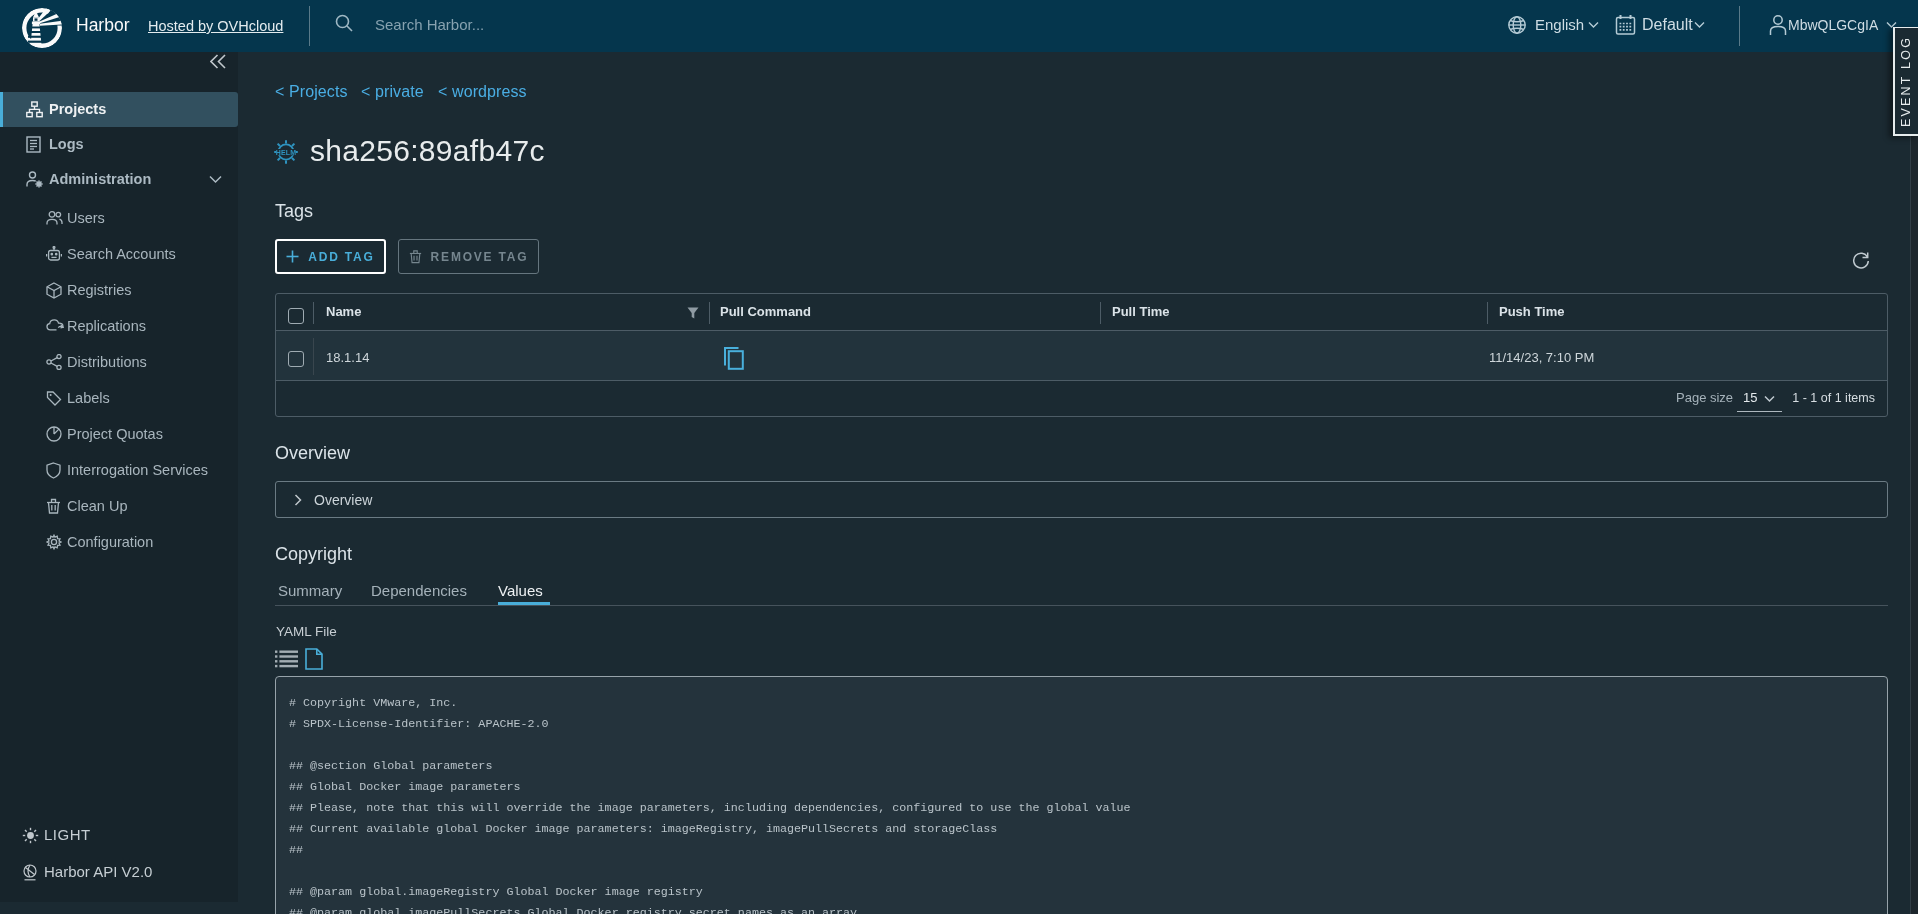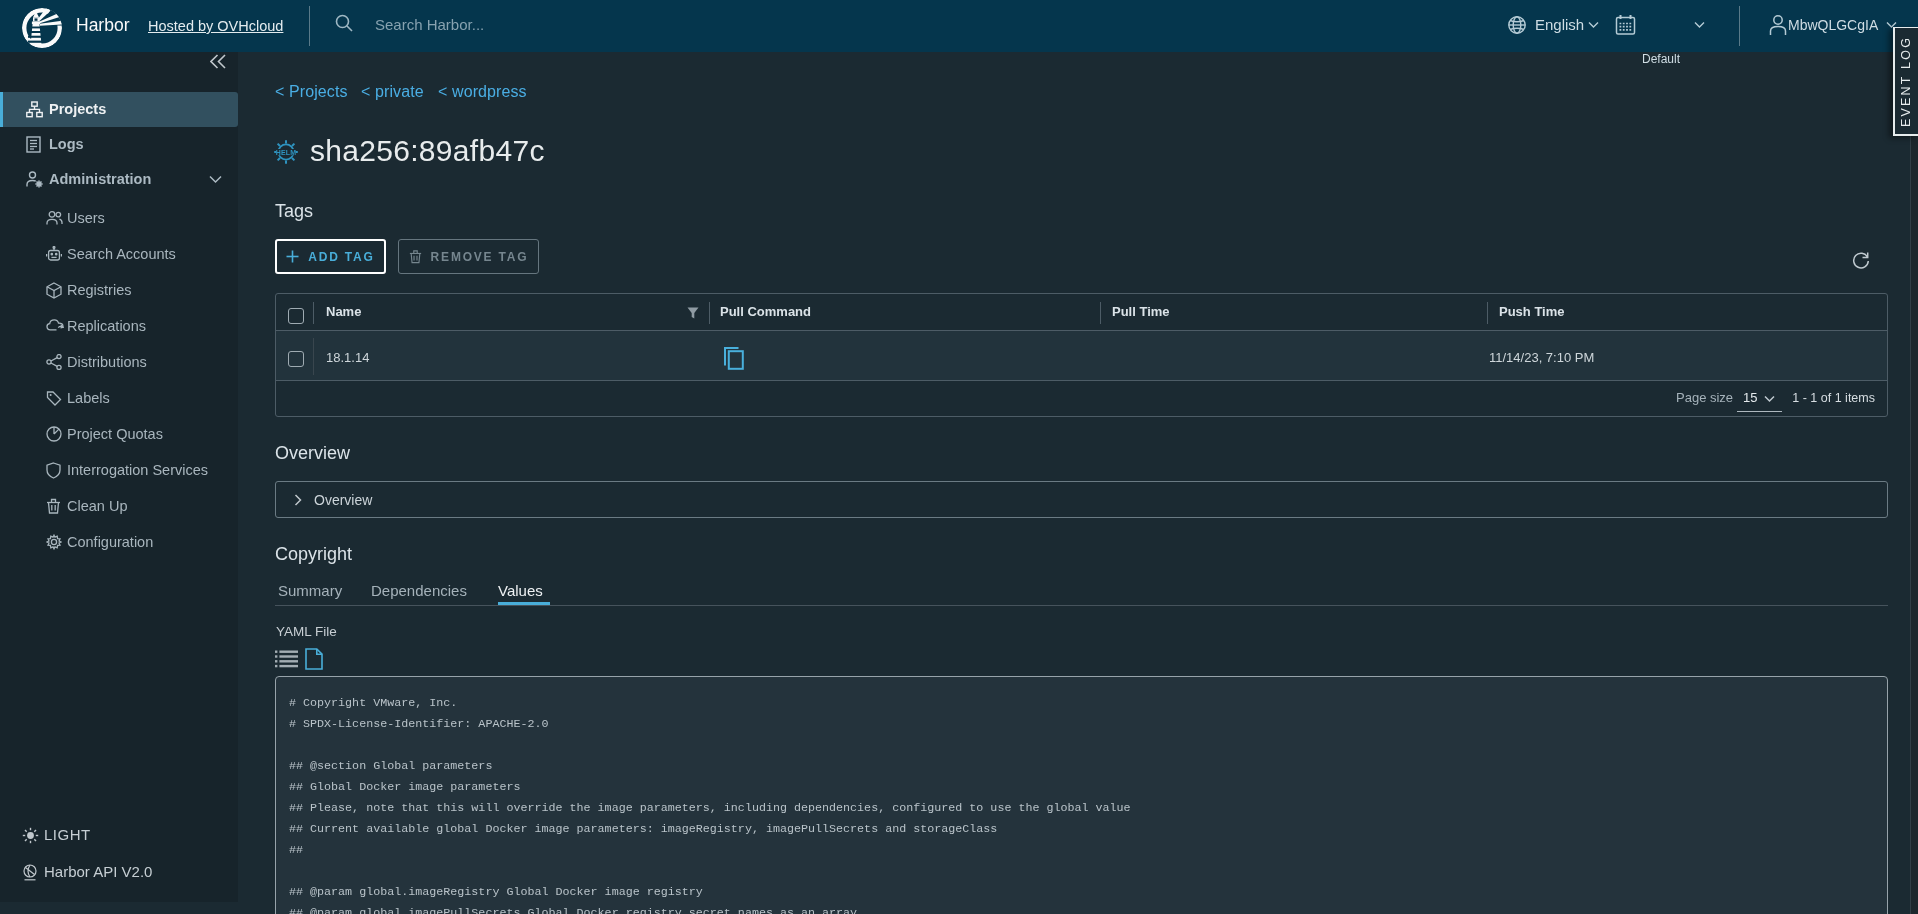--- a/index.html
+++ b/index.html
@@ -103,21 +103,21 @@
     <svg class="abs" style="left:1615px;top:14px" width="21" height="22" viewBox="0 0 21 22" fill="none" stroke="#b5cbd5" stroke-width="1.5">
       <rect x="1.5" y="3.5" width="18" height="16.5" rx="1.5"></rect>
       <line x1="5.5" y1="1" x2="5.5" y2="5" stroke-width="2"></line>
       <line x1="15.5" y1="1" x2="15.5" y2="5" stroke-width="2"></line>
       <g stroke-width="1.7" stroke-dasharray="1.8 1.5">
         <line x1="4.5" y1="9.5" x2="16.8" y2="9.5"></line>
         <line x1="4.5" y1="12.7" x2="16.8" y2="12.7"></line>
         <line x1="4.5" y1="15.9" x2="16.8" y2="15.9"></line>
       </g>
     </svg>
-    <div class="abs htxt" style="left:1642px;top:16px;font-size:12px;margin-top:36px;">Default</div>
+    <div class="abs htxt" style="left:1642px;top:16px;font-size:16px;">Default</div>
     <svg class="abs" style="left:1694px;top:21px" width="11" height="8" viewBox="0 0 11 8" fill="none" stroke="#b5cbd5" stroke-width="1.4">
       <polyline points="1,1.5 5.5,6 10,1.5"></polyline>
     </svg>
     <div class="vdiv" style="left:1739px"></div>
     <svg class="abs" style="left:1767px;top:13px" width="22" height="24" viewBox="0 0 22 24" fill="none" stroke="#b5cbd5" stroke-width="1.5">
       <circle cx="11" cy="7" r="4.2"></circle>
       <path d="M3.5 22 L3.5 18 Q3.5 13.5 11 13.5 Q18.5 13.5 18.5 18 L18.5 22"></path>
     </svg>
     <div class="abs htxt" style="left:1788px;top:17px;font-size:14px;">MbwQLGCgIA</div>
     <svg class="abs" style="left:1886px;top:21px" width="11" height="8" viewBox="0 0 11 8" fill="none" stroke="#b5cbd5" stroke-width="1.4">

